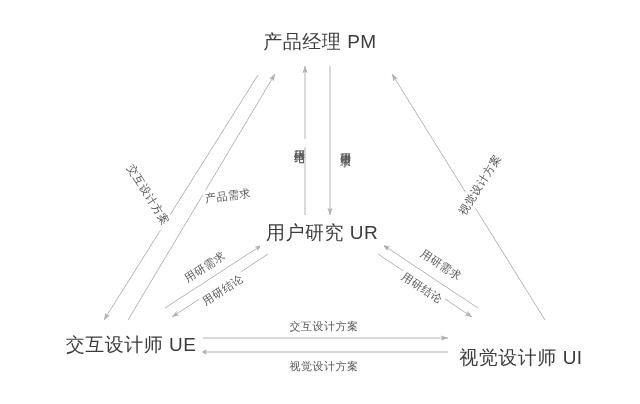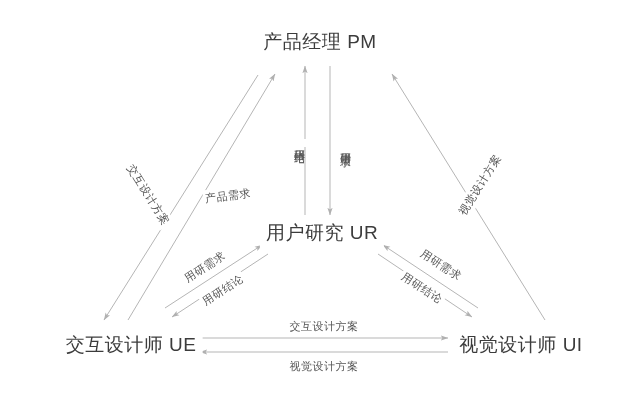--- a/index.html
+++ b/index.html
@@ -28,21 +28,21 @@
     font-size: 19px;
     font-weight: 400;
     letter-spacing: 0.5px;
     white-space: nowrap;
     background: #ffffff;
     padding: 2px 6px;
   }
   .node-pm   { left: 320px; top: 42px;  transform: translate(-50%, -50%); }
   .node-ur   { left: 322px; top: 233px; transform: translate(-50%, -50%); }
   .node-ue   { left: 131px; top: 345px; transform: translate(-50%, -50%); }
-  .node-ui   { left: 521px; top: 345px; transform: translate(-50%, -50%); }
+  .node-ui   { left: 521px; top: 358px; transform: translate(-50%, -50%); }
 
   .edge-label {
     position: absolute;
     color: #555555;
     font-size: 11px;
     letter-spacing: 0.5px;
     white-space: nowrap;
     background: #ffffff;
     padding: 1px 2px;
   }

